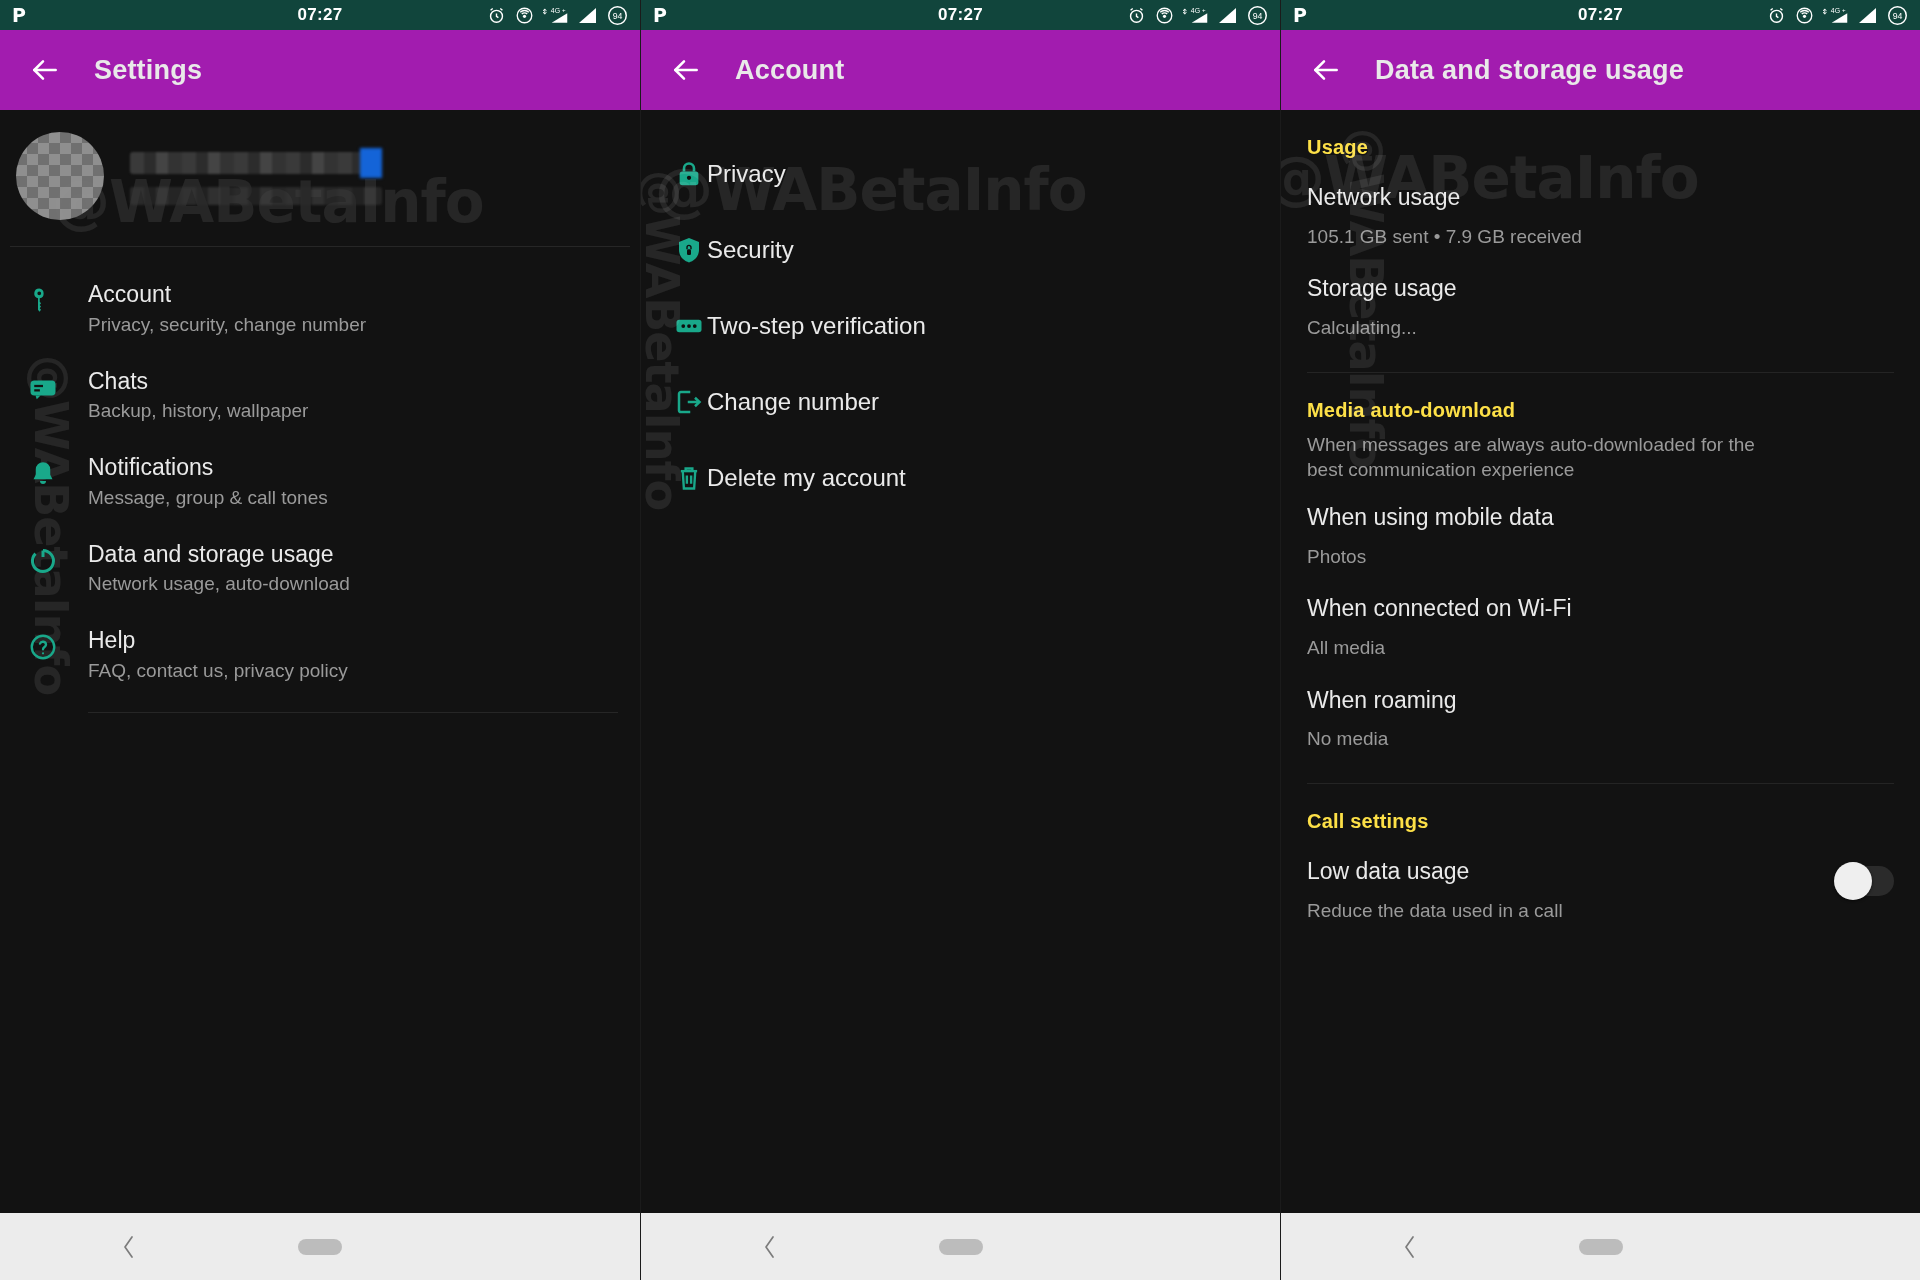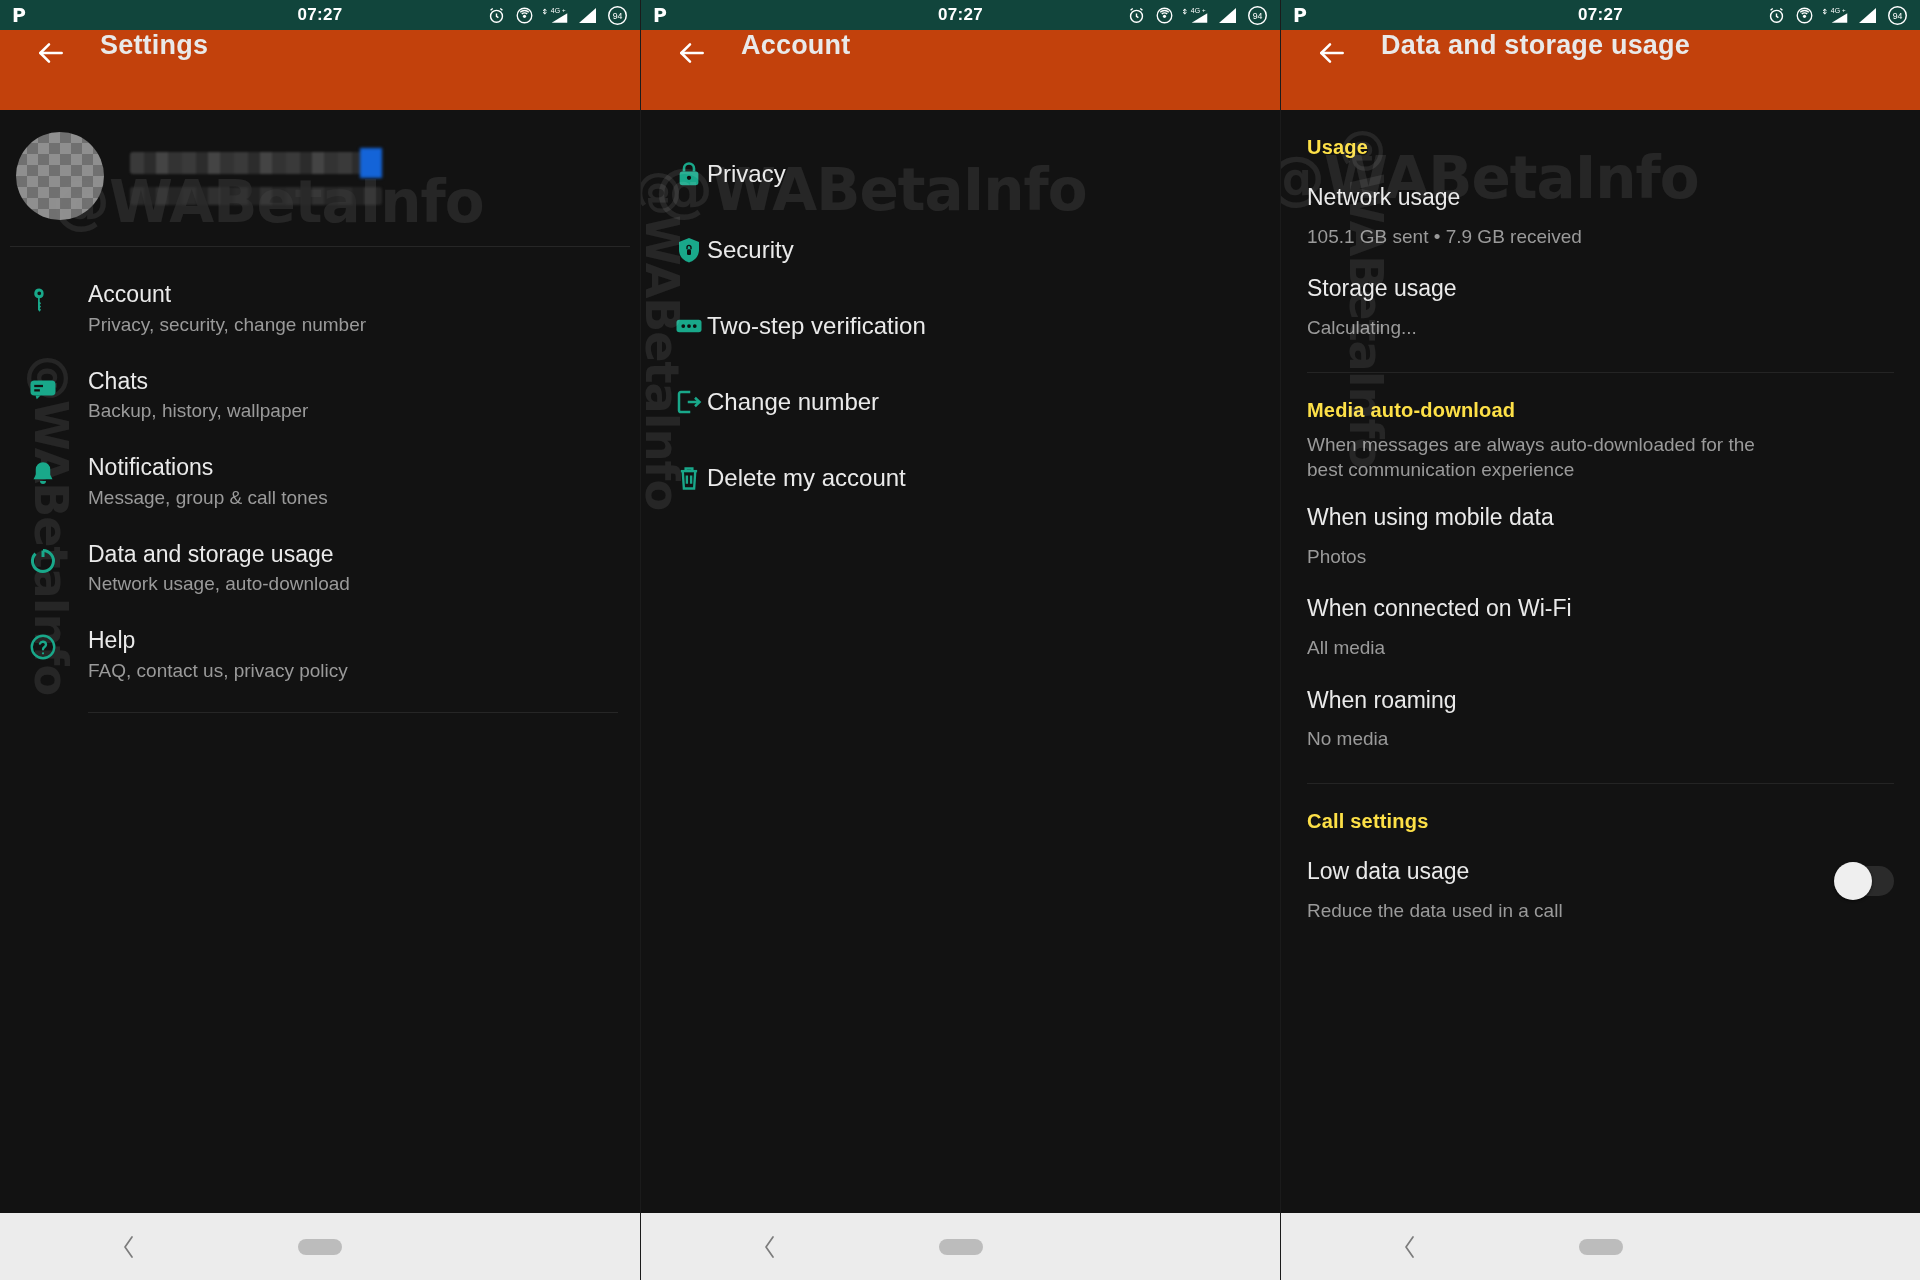--- a/index.html
+++ b/index.html
@@ -40,24 +40,24 @@
   .sb-mid { flex: 1; text-align: center; font-size: 17px; font-weight: 600; letter-spacing: .3px; }
   .sb-right { display:flex; align-items:center; justify-content:flex-end; gap: 9px; width: 190px; }
   .plogo { font-size: 19px; font-weight: 700; font-family: "DejaVu Sans", sans-serif; line-height: 1; }
   .sb-ic { display:flex; align-items:center; }
   .sb-ic svg { display:block; }
 
   
   .appbar {
     height: 80px;
     display: flex;
-    align-items: flex-start;
-    padding-left: 28px;
+    align-items: center;
+    padding-left: 22px;
     flex: 0 0 auto;
-    background: #c2410c;
+    background: #a21caf;
   }
   .backbtn {
     width: 46px; height: 46px;
     display:flex; align-items:center; justify-content:center;
     margin-right: 26px;
     cursor: pointer;
   }
   .appbar-title {
     color: #e9e9e9;
     font-size: 27px;

